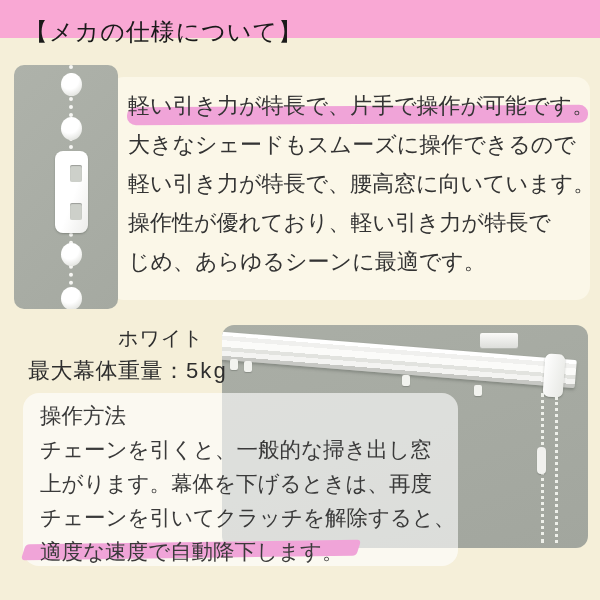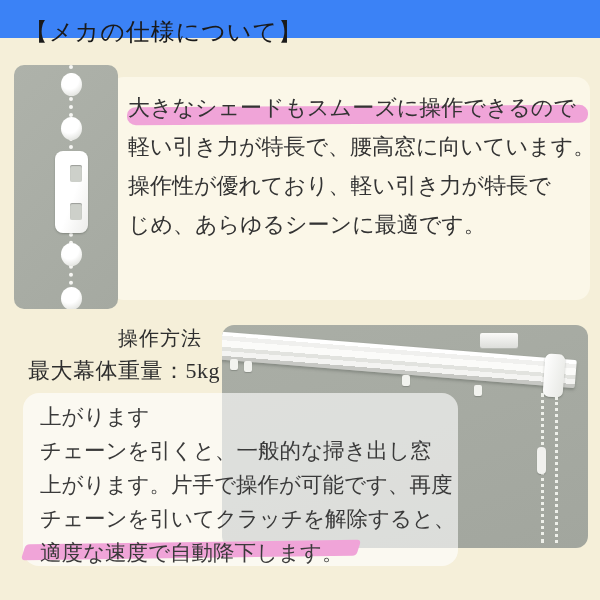--- a/index.html
+++ b/index.html
@@ -1,21 +1,21 @@
 <!DOCTYPE html>
 <html lang="ja"><head>
 <meta charset="utf-8">
 <style>
   html,body{margin:0;padding:0;}
   .page{
     position:relative;
     width:600px;height:600px;
-    background:#3b82f6;
+    background:#f9a8d4;
     overflow:hidden;
-    font-family:Liberation Serif, serif;
+    font-family:Liberation Mono, monospace;
     color:#333;
   }
   
   .cream-bg{position:absolute;left:0;top:38px;width:600px;height:562px;background:#f5efd9;z-index:0;}
   
   .page-title{
     position:absolute;left:24px;top:16px;z-index:7;
     font-size:24px;font-weight:500;color:#1a1a1a;letter-spacing:1px;white-space:nowrap;
   }
   
@@ -76,44 +76,45 @@
       <div class="connector-hole" style="top:52px;"></div>
     </div>
     <div class="chain-ball" style="top:178px;"></div>
     <div class="chain-ball" style="top:222px;"></div>
   </div>
 
   <div class="highlight-bar hl-1"></div>
   <div class="highlight-bar hl-2"></div>
 
   <div class="intro-text">
+    <div>軽い引き力が特長で、片手で操作が可能です。</div>
     <div>大きなシェードもスムーズに操作できるので</div>
     <div>軽い引き力が特長で、腰高窓に向いています。</div>
     <div>操作性が優れており、軽い引き力が特長で</div>
     <div>じめ、あらゆるシーンに最適です。</div>
   </div>
 
-  <div class="color-label">操作方法</div>
+  <div class="color-label">ホワイト</div>
   <div class="weight-label">最大幕体重量：5kg</div>
 
   <div class="rail-photo">
     <div class="rail-bar"></div>
     <div class="rail-bracket"></div>
     <div class="rail-endcap"></div>
     <div class="runner" style="left:8px;top:34px;"></div>
     <div class="runner" style="left:22px;top:36px;"></div>
     <div class="runner" style="left:180px;top:50px;"></div>
     <div class="runner" style="left:252px;top:60px;"></div>
     <div class="chain-strand" style="left:319px;top:68px;height:150px;"></div>
     <div class="chain-strand" style="left:333px;top:72px;height:146px;"></div>
     <div class="strand-connector"></div>
   </div>
 
   <div class="op-box"></div>
   <div class="op-text">
-    <div>上がります</div>
+    <div>操作方法</div>
     <div>チェーンを引くと、一般的な掃き出し窓</div>
-    <div>上がります。片手で操作が可能です、再度</div>
+    <div>上がります。幕体を下げるときは、再度</div>
     <div>チェーンを引いてクラッチを解除すると、</div>
     <div>適度な速度で自動降下します。</div>
   </div>
 
 </div>
 
 </body></html>

